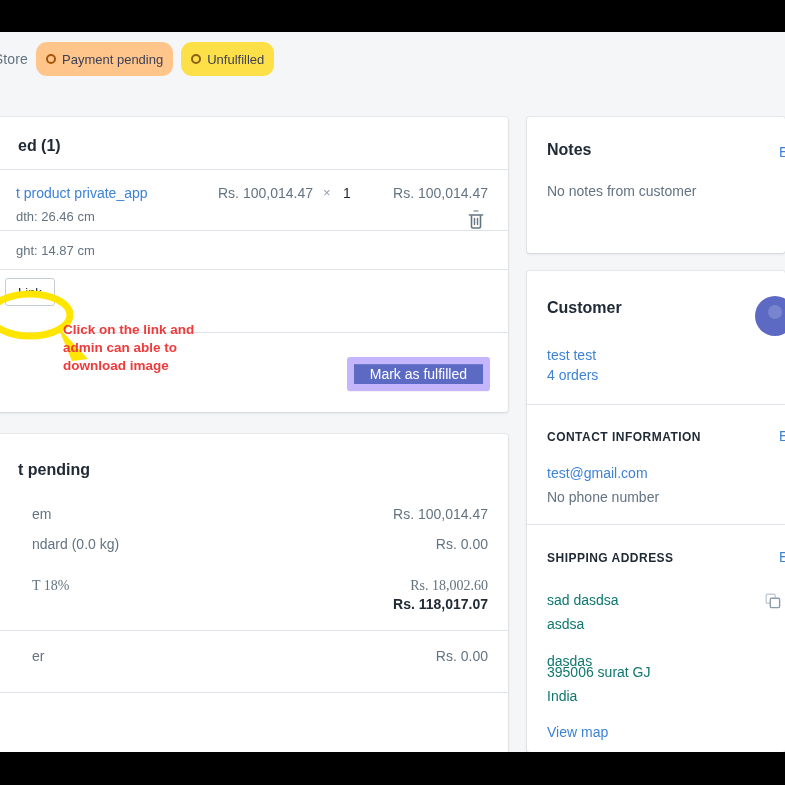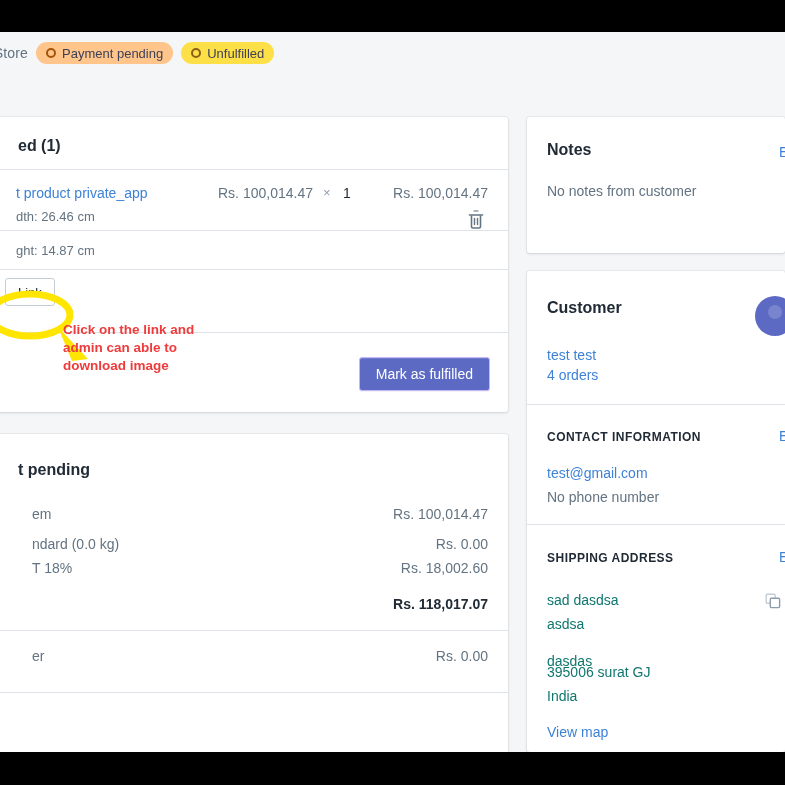--- a/index.html
+++ b/index.html
@@ -40,21 +40,21 @@
     left: -240px; top: 10px;
     width: 780px;
     display: flex; align-items: center; gap: 8px;
     white-space: nowrap;
   }
   .order-date {
     font-size: 14px; color: #637381; letter-spacing: 0.01em;
   }
   .badge {
     display: inline-flex; align-items: center; gap: 6px;
-    height: 22px; padding: 0 10px;
+    height: 34px; padding: 0 10px;
     border-radius: 11px;
     font-size: 13px; color: #3e4155;
     line-height: 1;
   }
   .badge.payment { background: #ffc58b; }
   .badge.unfulfilled { background: #fde047; }
   .badge .dot-ring {
     width: 10px; height: 10px; border-radius: 50%;
     border: 2px solid #a55408; background: transparent;
     display: inline-block;
@@ -139,21 +139,21 @@
     border-radius: 3px;
     font-size: 13px; color: #212b36;
     cursor: pointer;
   }
 
   .btn-primary {
     position: absolute;
     height: 34px; padding: 0 16px;
     display: inline-flex; align-items: center; justify-content: center;
     background: #5c6ac4;
-    border: 1px solid #c4b5fd;
+    border: 7px solid #c4b5fd;
     border-radius: 3px;
     color: #ffffff; font-size: 14px;
     cursor: pointer;
     box-shadow: inset 0 1px 0 0 rgba(255,255,255,0.12), 0 1px 0 0 rgba(22,29,37,0.05);
   }
   .btn-fulfil { right: 18px; top: 240px; }
   .btn-paid { right: 18px; top: 284px; }
 
   
   .pay-row {
@@ -293,21 +293,21 @@
       <div class="card-title payment-title">t pending</div>
 
       <div class="pay-row" style="top:72px;">
         <span class="lbl">em</span>
         <span>Rs. 100,014.47</span>
       </div>
       <div class="pay-row" style="top:102px;">
         <span class="lbl">ndard (0.0 kg)</span>
         <span>Rs. 0.00</span>
       </div>
-      <div class="pay-row" style="top:126px;">
+      <div class="pay-row" style="top:144px;font-family:Liberation Serif, serif;">
         <span class="lbl">T 18%</span>
         <span>Rs. 18,002.60</span>
       </div>
       <div class="pay-row total" style="top:162px;">
         <span class="lbl"></span>
         <span>Rs. 118,017.07</span>
       </div>
 
       <div class="hr" style="left:0; top:196px; width:730px;"></div>
 

